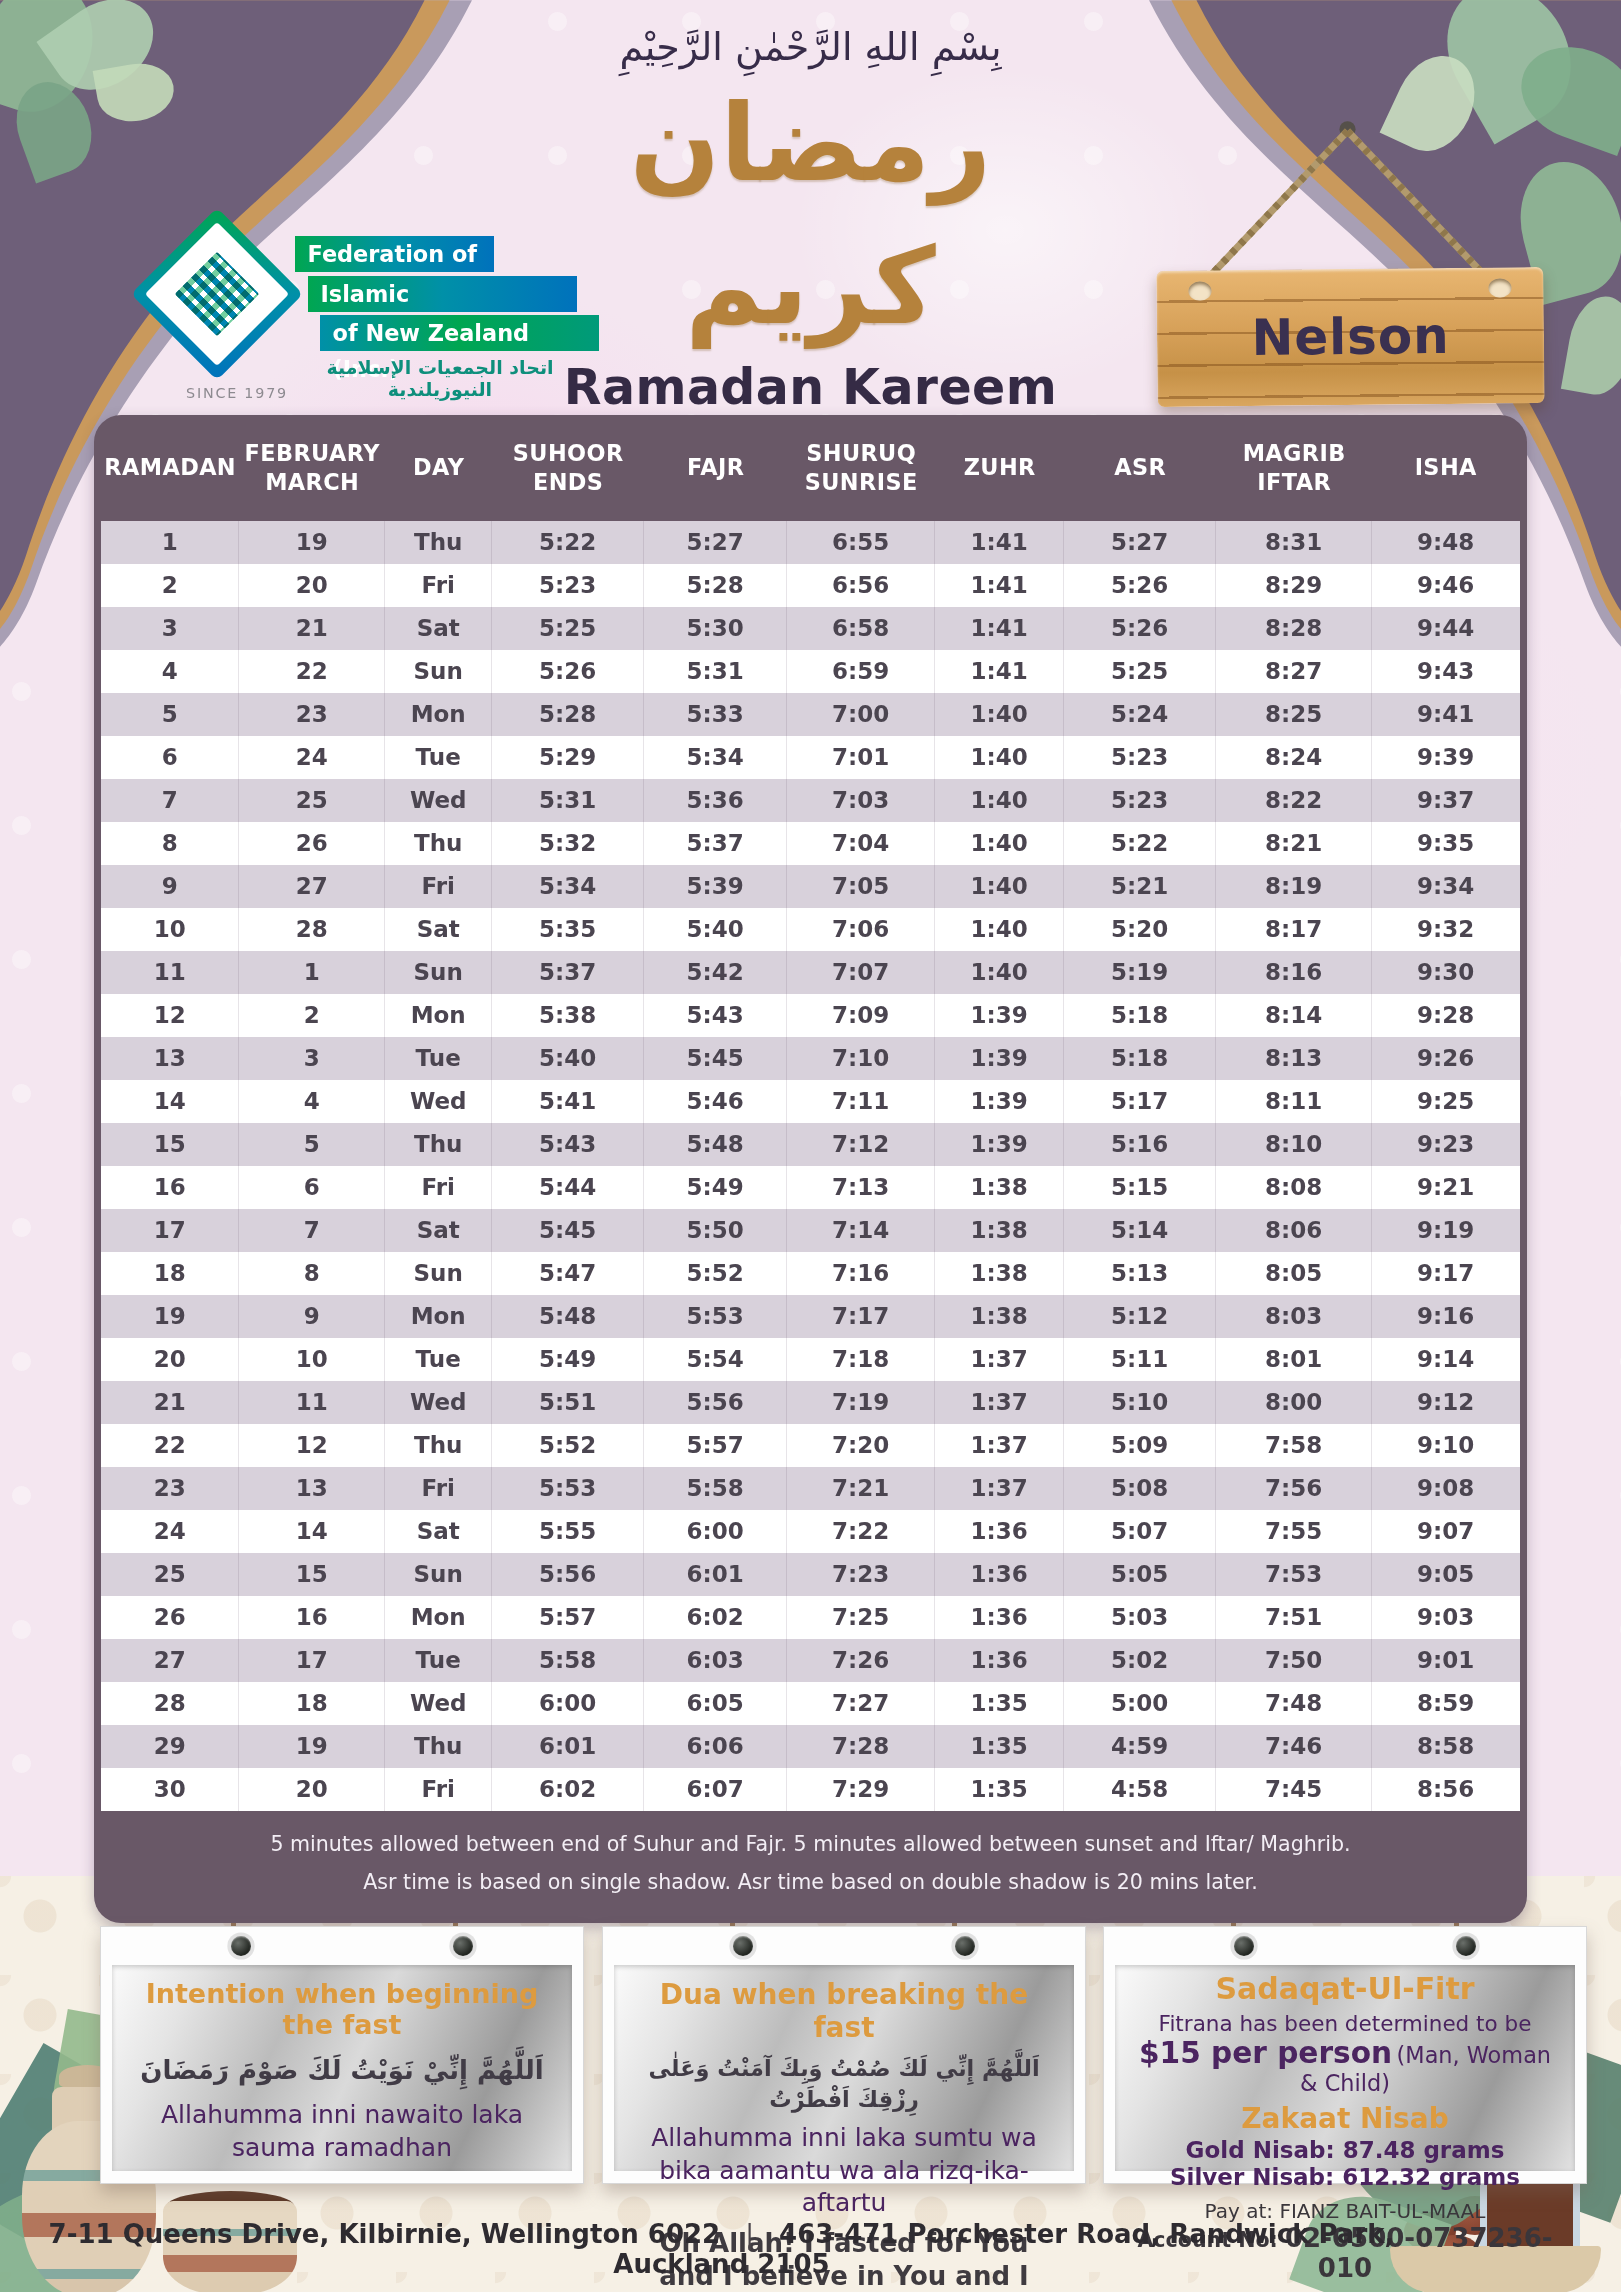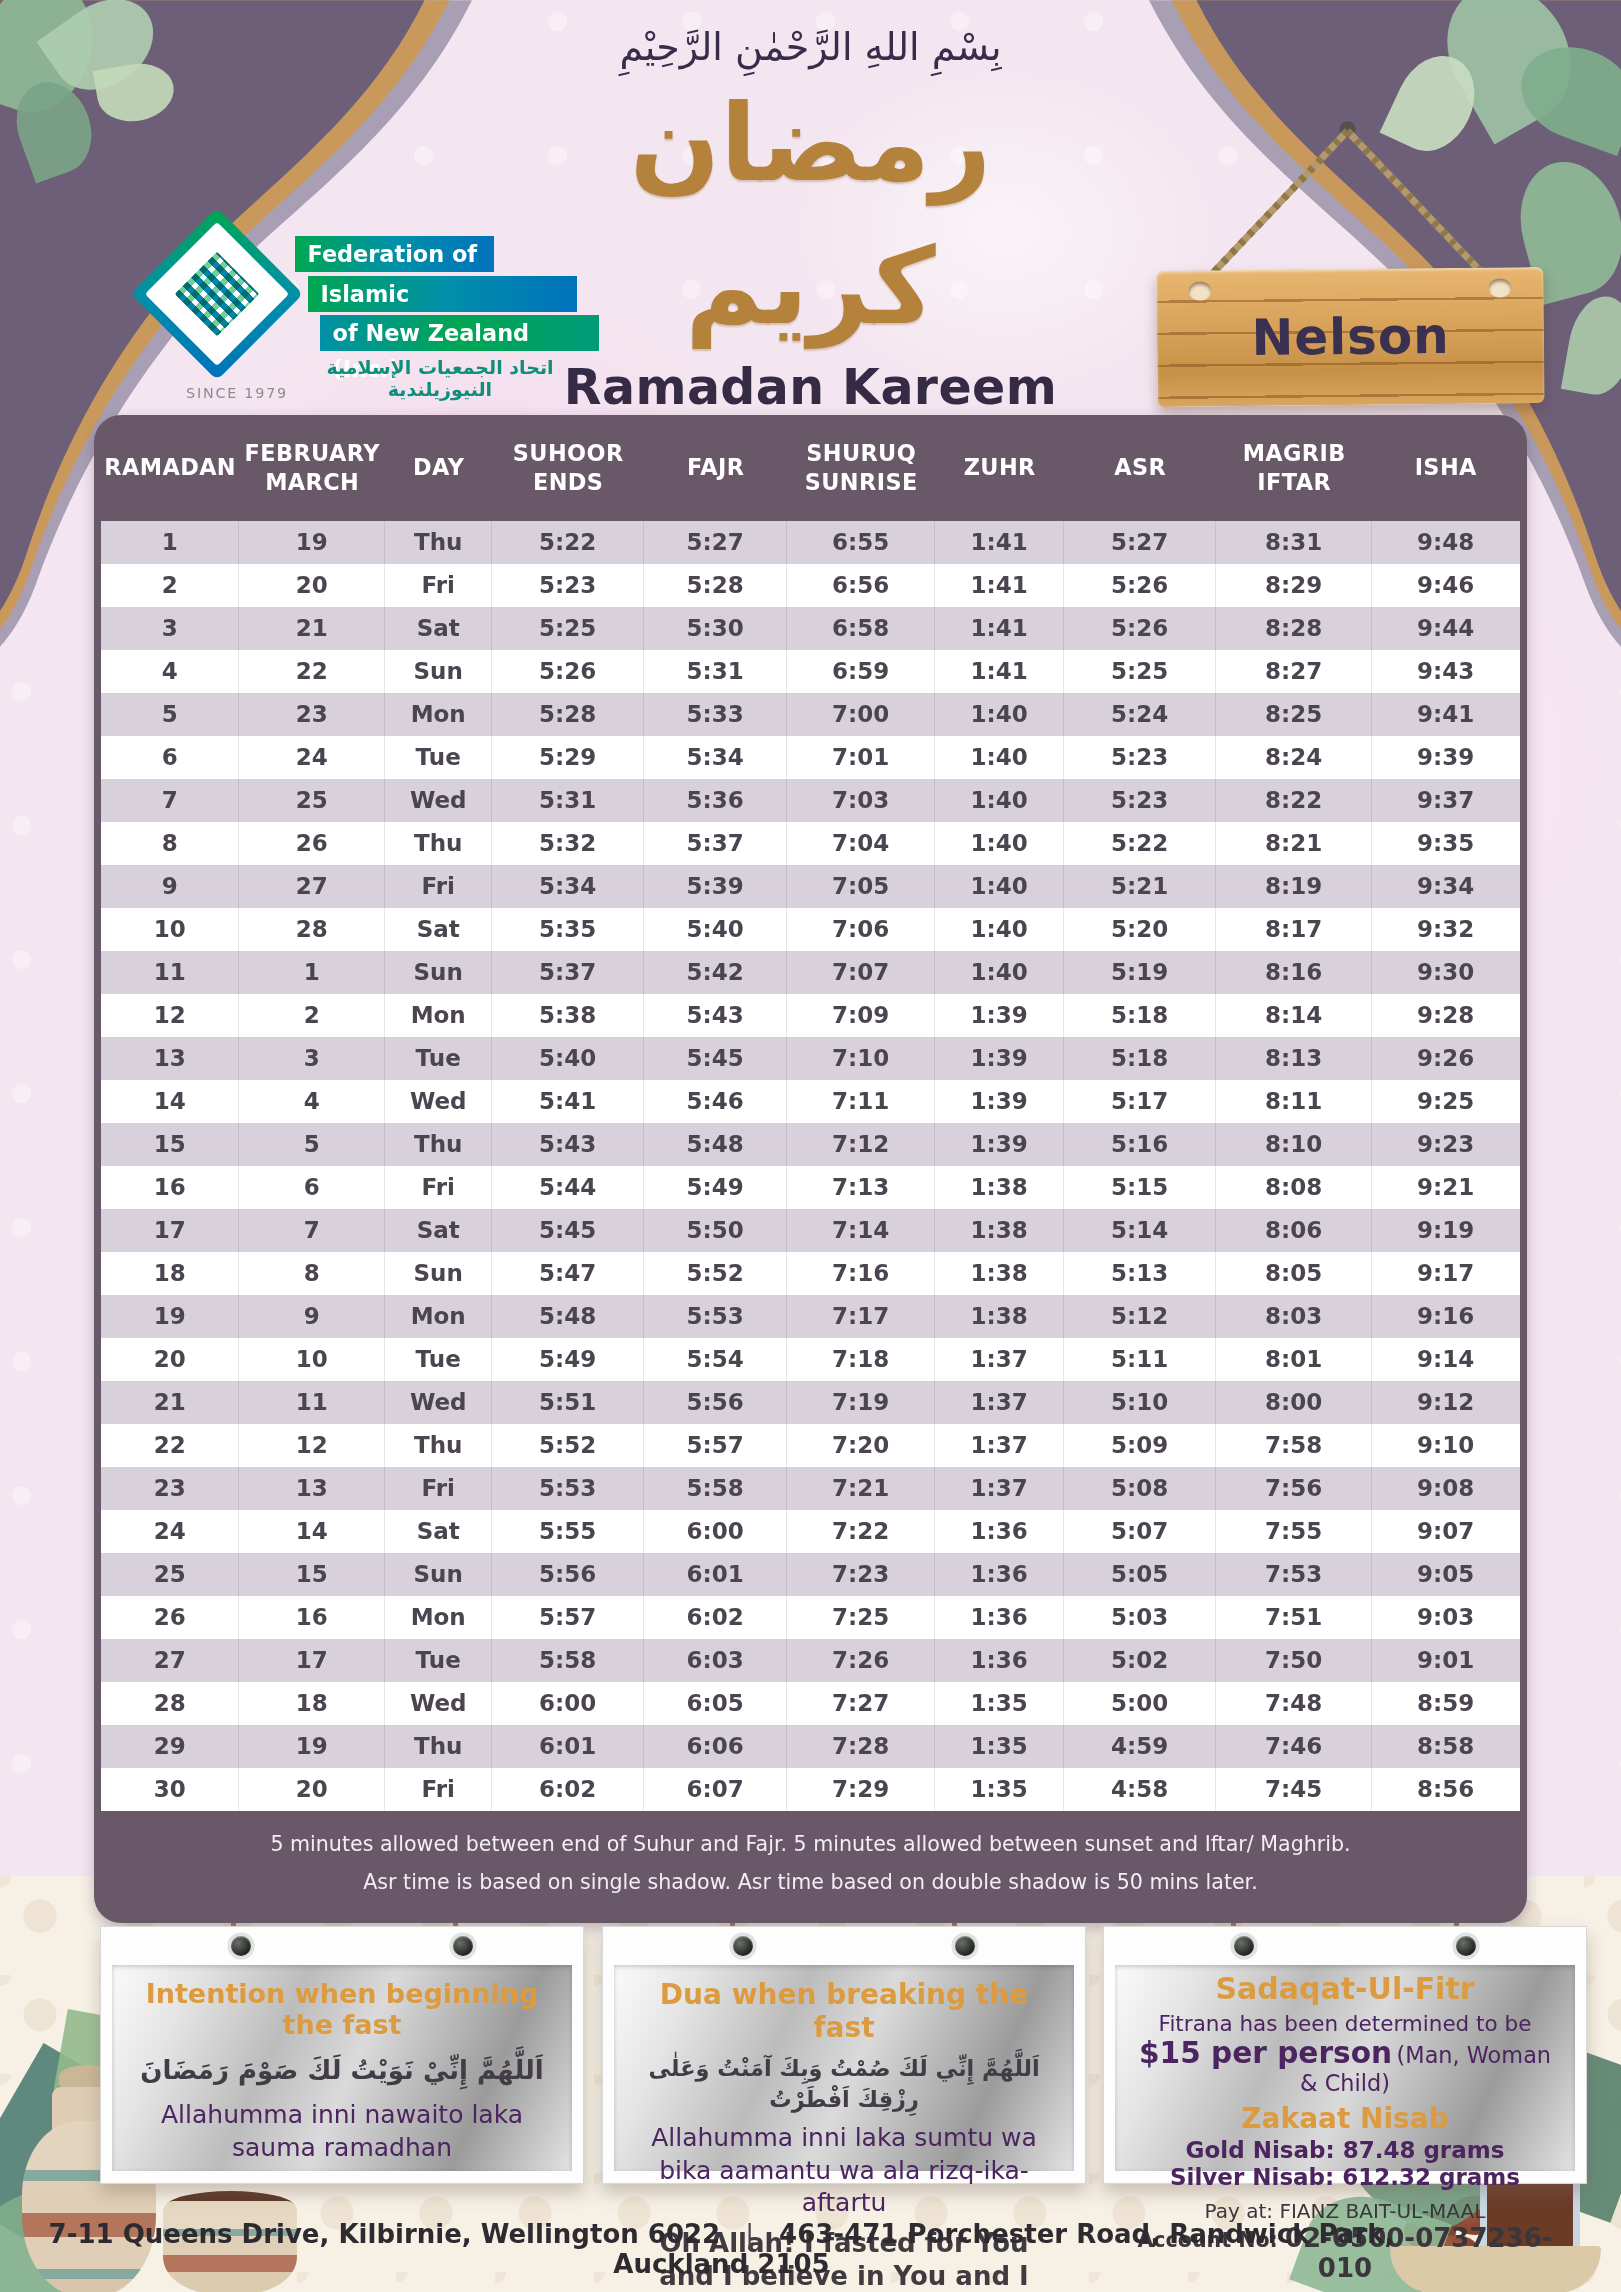--- a/index.html
+++ b/index.html
@@ -582,21 +582,21 @@
           <div class="td">6:07</div>
           <div class="td">7:29</div>
           <div class="td">1:35</div>
           <div class="td">4:58</div>
           <div class="td">7:45</div>
           <div class="td">8:56</div>
         </div>
       </div>
     <div class="notes">
       <span>5 minutes allowed between end of Suhur and Fajr. 5 minutes allowed between sunset and Iftar/ Maghrib.</span><br>
-      <span>Asr time is based on single shadow. Asr time based on double shadow is 50 mins later.</span>
+      <span>Asr time is based on single shadow. Asr time based on double shadow is 20 mins later.</span>
     </div>
   </div>
 
   <div class="rope" style="left:231px;"></div>
   <div class="rope" style="left:453px;"></div>
   <div class="rope" style="left:730px;"></div>
   <div class="rope" style="left:952px;"></div>
   <div class="rope" style="left:1231px;"></div>
   <div class="rope" style="left:1454px;"></div>
 

